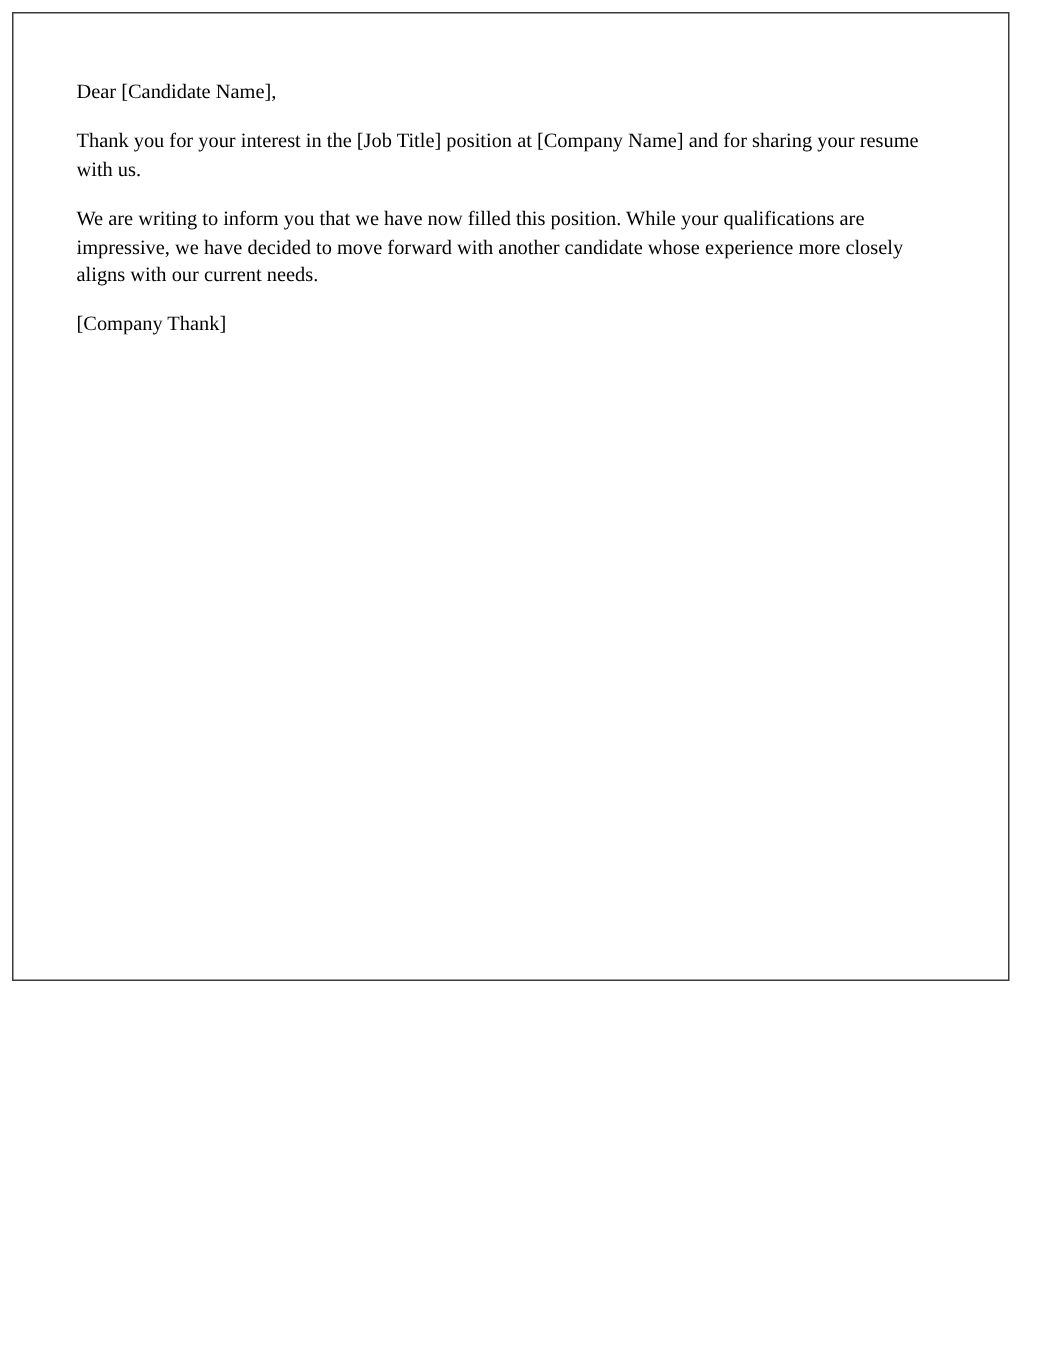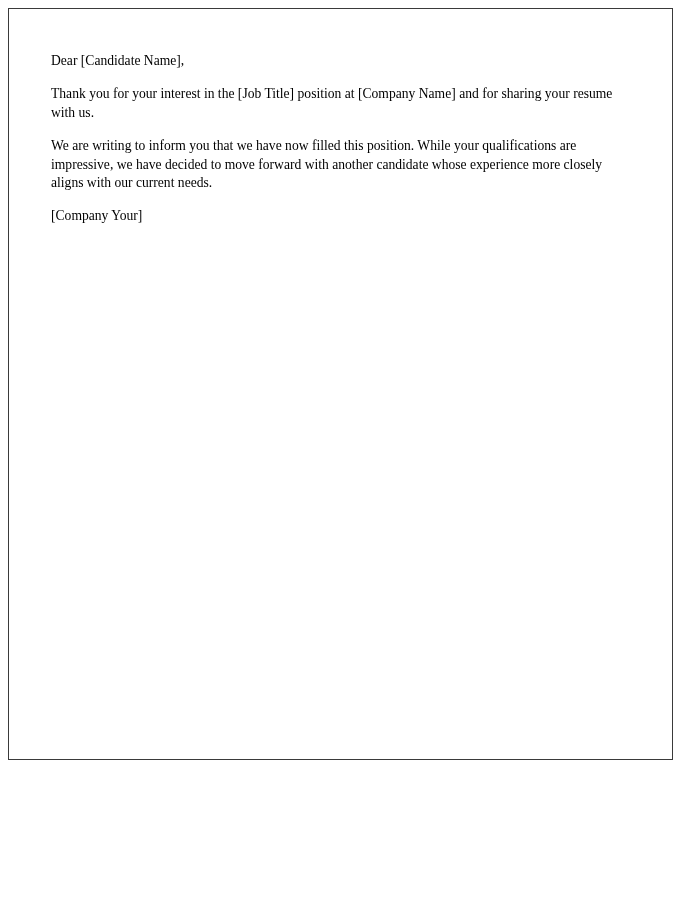--- a/index.html
+++ b/index.html
@@ -7,21 +7,21 @@
     width: 700px;
     height: 900px;
     background: #ffffff;
     font-family: "Liberation Serif", "DejaVu Serif", serif;
   }
   .page {
     position: absolute;
     left: 8px;
     top: 8px;
     width: 665px;
-    height: 752px;
+    height: 646px;
     background: #ffffff;
     border: 1px solid #3a3a3a;
     padding: 43px 46px 40px 42px;
     overflow: hidden;
   }
   .letter-body {
     color: #000000;
     font-size: 13.6px;
     line-height: 18.4px;
   }
@@ -40,17 +40,17 @@
 
     <p class="para">Dear [Candidate Name],</p>
 
     <p class="para">Thank you for your interest in the [Job Title] position at [Company Name] and for sharing your resume with us.</p>
 
     <p class="para">We are writing to inform you that we have now filled this position. While your qualifications are impressive, we have decided to move forward with another candidate whose experience more closely aligns with our current needs.</p>
 
 
 
     <div>
-      <p class="sig-line">[Company Your]</p>
+      <p class="sig-line">[Company Thank]</p>
     </div>
 
   </div>
 </div>
 
 </body></html>

